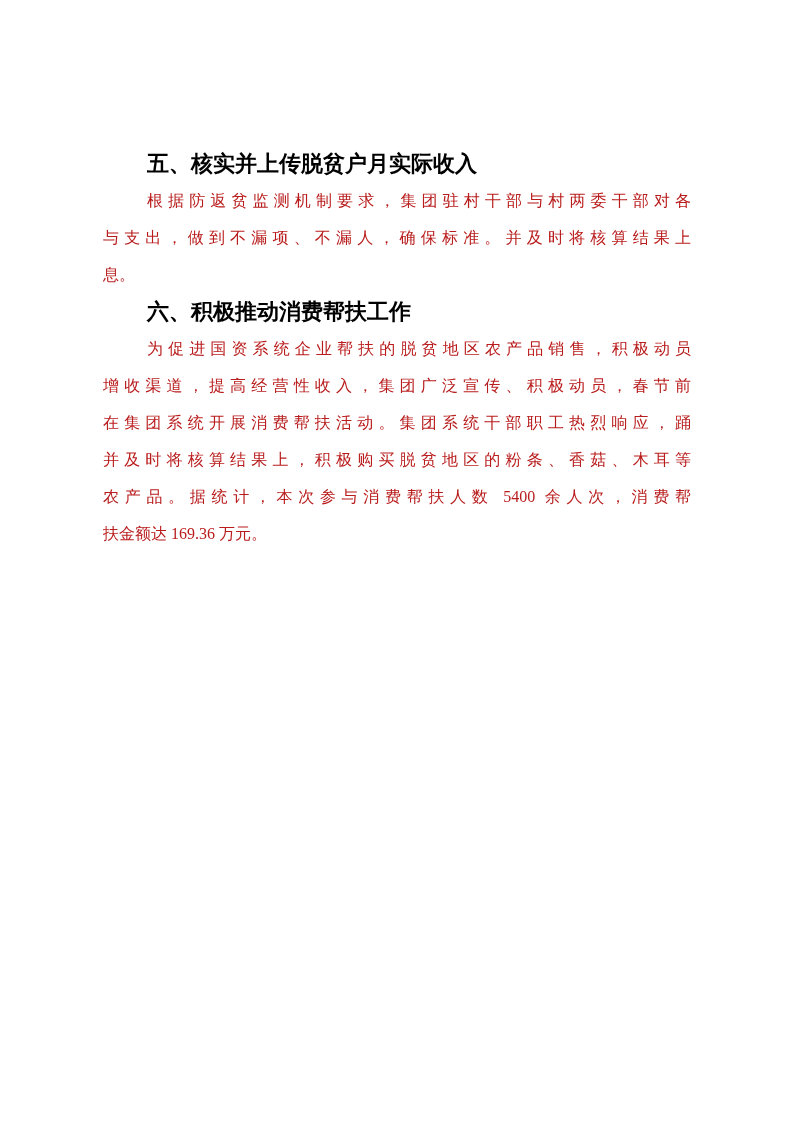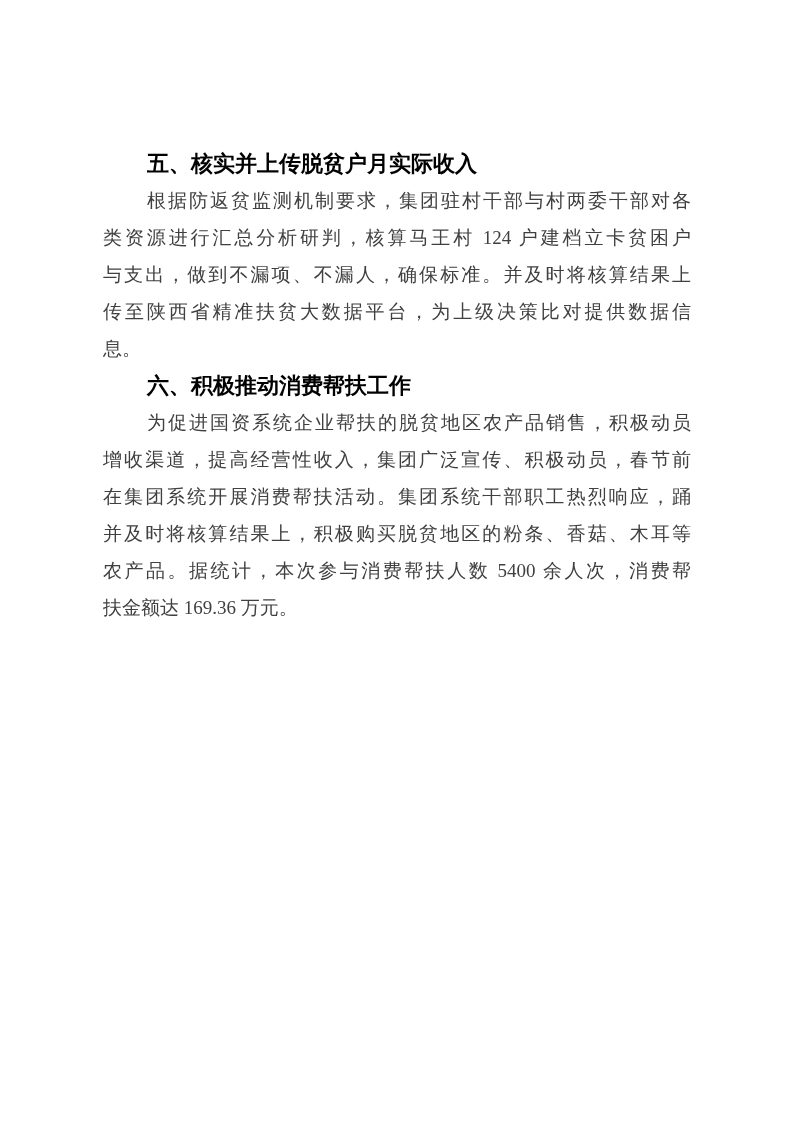--- a/index.html
+++ b/index.html
@@ -17,23 +17,23 @@
   }
   .content {
     position: absolute;
     left: 103px;
     top: 145px;
     width: 588px;
   }
   .line {
     height: 37px;
     line-height: 37px;
-    font-size: 19px;
+    font-size: 16px;
     font-family: "Liberation Serif", "DejaVu Serif", serif;
-    color: #404040;
+    color: #b91c1c;
     text-align: justify;
     text-align-last: justify;
     text-justify: inter-character;
     overflow: visible;
   }
   .line.first {
     text-indent: 44px;
   }
   .line.last {
     text-align: left;
@@ -54,23 +54,21 @@
 </head>
 <body>
 
 <div class="page">
   <div class="content">
 
     <div class="heading-line">五、核实并上传脱贫户月实际收入</div>
 
     <div>
       <div class="line first">根据防返贫监测机制要求，集团驻村干部与村两委干部对各</div>
-      <div class="line">类资源进行汇总分析研判，核算马王村 124 户建档立卡贫困户</div>
       <div class="line">与支出，做到不漏项、不漏人，确保标准。并及时将核算结果上</div>
-      <div class="line">传至陕西省精准扶贫大数据平台，为上级决策比对提供数据信</div>
       <div class="line last">息。</div>
     </div>
 
     <div class="heading-line">六、积极推动消费帮扶工作</div>
 
     <div>
       <div class="line first">为促进国资系统企业帮扶的脱贫地区农产品销售，积极动员</div>
       <div class="line">增收渠道，提高经营性收入，集团广泛宣传、积极动员，春节前</div>
       <div class="line">在集团系统开展消费帮扶活动。集团系统干部职工热烈响应，踊</div>
       <div class="line">并及时将核算结果上，积极购买脱贫地区的粉条、香菇、木耳等</div>

